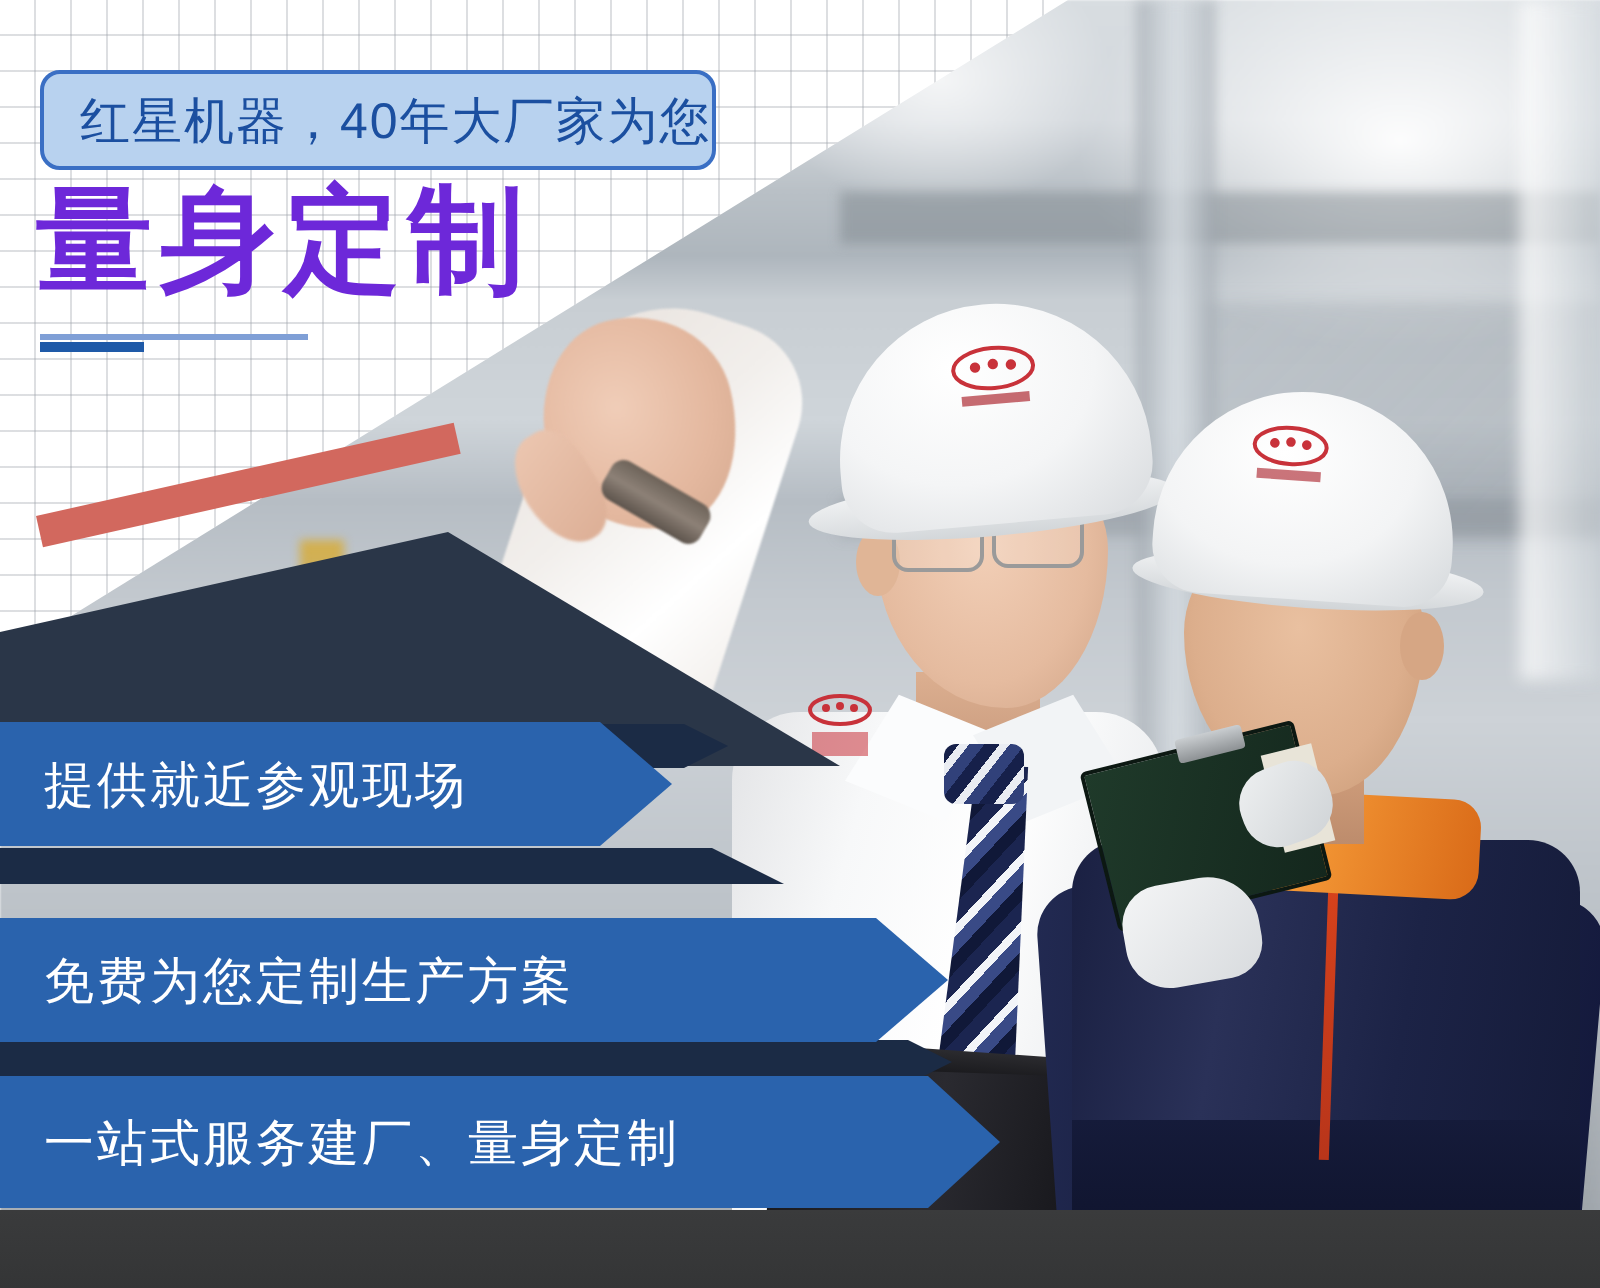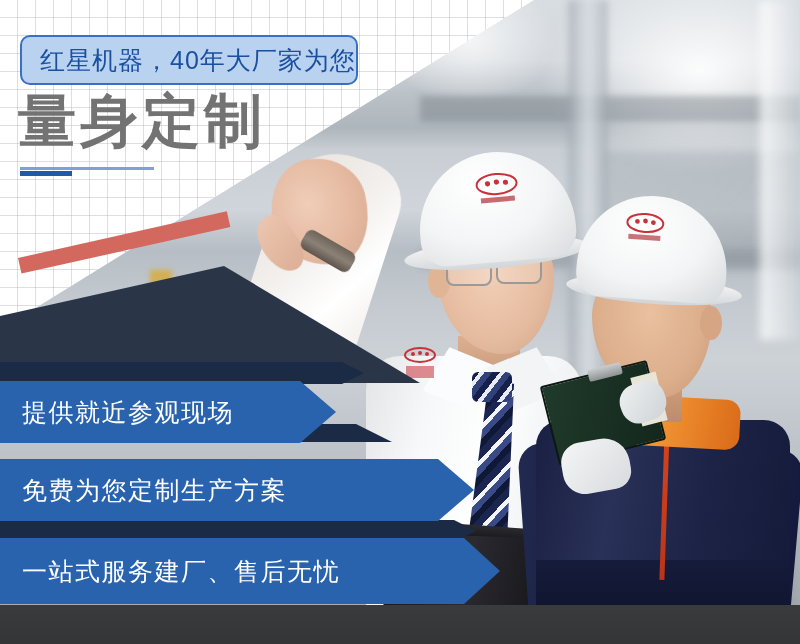--- a/index.html
+++ b/index.html
@@ -301,21 +301,21 @@
     letter-spacing:1px;
     color:#1b4fa0;
     white-space:nowrap;
   }
 
   
   .headline{
     position:absolute;left:18px;top:92px;
     font-size:58px;
     font-weight:bold;
-    color:#737373;
+    color:#6d28d9;
     letter-spacing:4px;
     line-height:1;
     white-space:nowrap;
   }
   .rule-thin{
     position:absolute;left:20px;top:167px;width:134px;height:3px;
     background:#7f9fd6;
   }
   .rule-thick{
     position:absolute;left:20px;top:171px;width:52px;height:5px;
@@ -335,21 +335,21 @@
     color:#ffffff;
     letter-spacing:1.5px;
     white-space:nowrap;
   }
   .shadow{
     position:absolute;left:0;
     height:18px;
     background:#1b2b45;
   }
 
-  .f1{top:381px;width:336px;clip-path:polygon(0 0,300px 0,336px 31px,300px 62px,0 62px);}
+  .f1{top:361px;width:336px;clip-path:polygon(0 0,300px 0,336px 31px,300px 62px,0 62px);}
   .s1{top:424px;width:392px;clip-path:polygon(0 0,356px 0,392px 18px,356px 18px,0 18px);}
 
   .f2{top:459px;width:474px;clip-path:polygon(0 0,438px 0,474px 31px,438px 62px,0 62px);font-family:Liberation Serif, serif;}
   .s2{top:502px;width:420px;clip-path:polygon(0 0,384px 0,420px 18px,384px 18px,0 18px);}
 
   .f3{top:538px;width:500px;clip-path:polygon(0 0,464px 0,500px 33px,464px 66px,0 66px);height:66px;}
   .s3{top:520px;width:476px;height:22px;clip-path:polygon(0 0,454px 0,476px 11px,454px 22px,0 22px);}
   .s0{top:362px;width:364px;height:22px;clip-path:polygon(0 0,342px 0,364px 11px,342px 22px,0 22px);}
 </style>
 </head>
@@ -450,17 +450,17 @@
   <div class="shadow s2"></div>
   <div class="shadow s3"></div>
 
   <div class="feat f1">
     <span>提供就近参观现场</span>
   </div>
   <div class="feat f2">
     <span>免费为您定制生产方案</span>
   </div>
   <div class="feat f3">
-    <span>一站式服务建厂、售后无忧</span>
+    <span>一站式服务建厂、量身定制</span>
   </div>
 
   <div class="footer-strip"></div>
 </div>
 
 </body></html>

